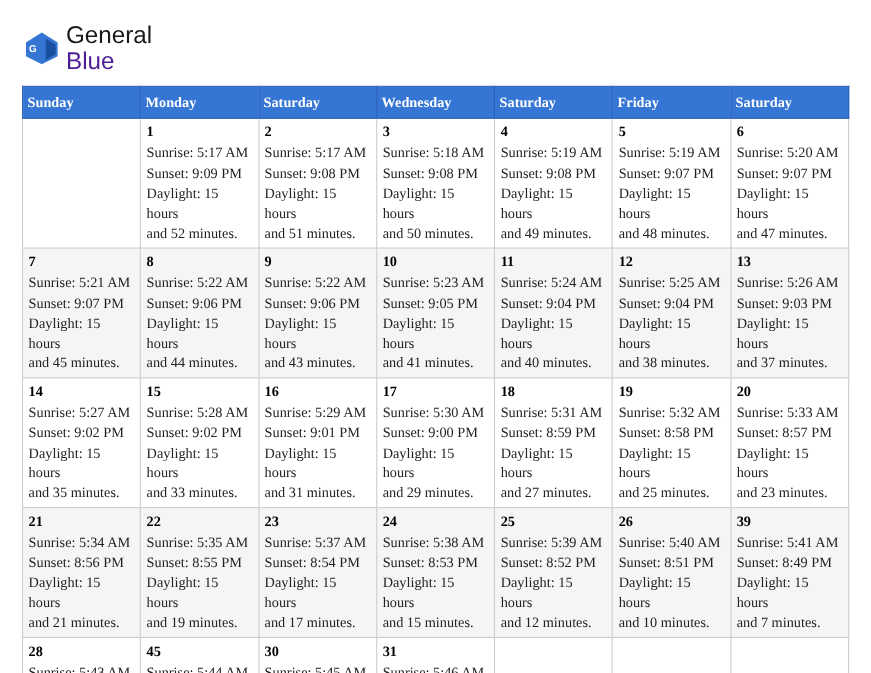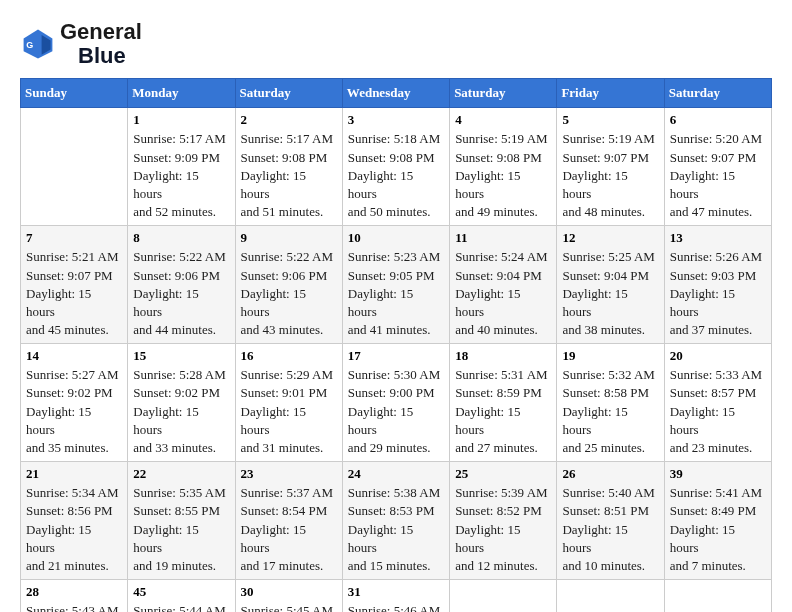--- a/index.html
+++ b/index.html
@@ -16,25 +16,25 @@
       align-items: flex-start;
       margin-bottom: 10px;
     }
     .logo {
       display: flex;
       align-items: center;
       gap: 4px;
     }
     .logo-text {
       font-size: 22px;
-      font-weight: bold;
+      font-weight: normal;
       color: #1a1a1a;
       line-height: 1.1;
     }
-    .logo-blue { color: #0f172a; margin-left: 18px; }
+    .logo-blue { color: #4c1d95; }
     .logo-icon {
       width: 36px;
       height: 36px;
     }
     .title-block {
       text-align: right;
     }
     .month-year {
       font-size: 36px;
       font-weight: bold;

